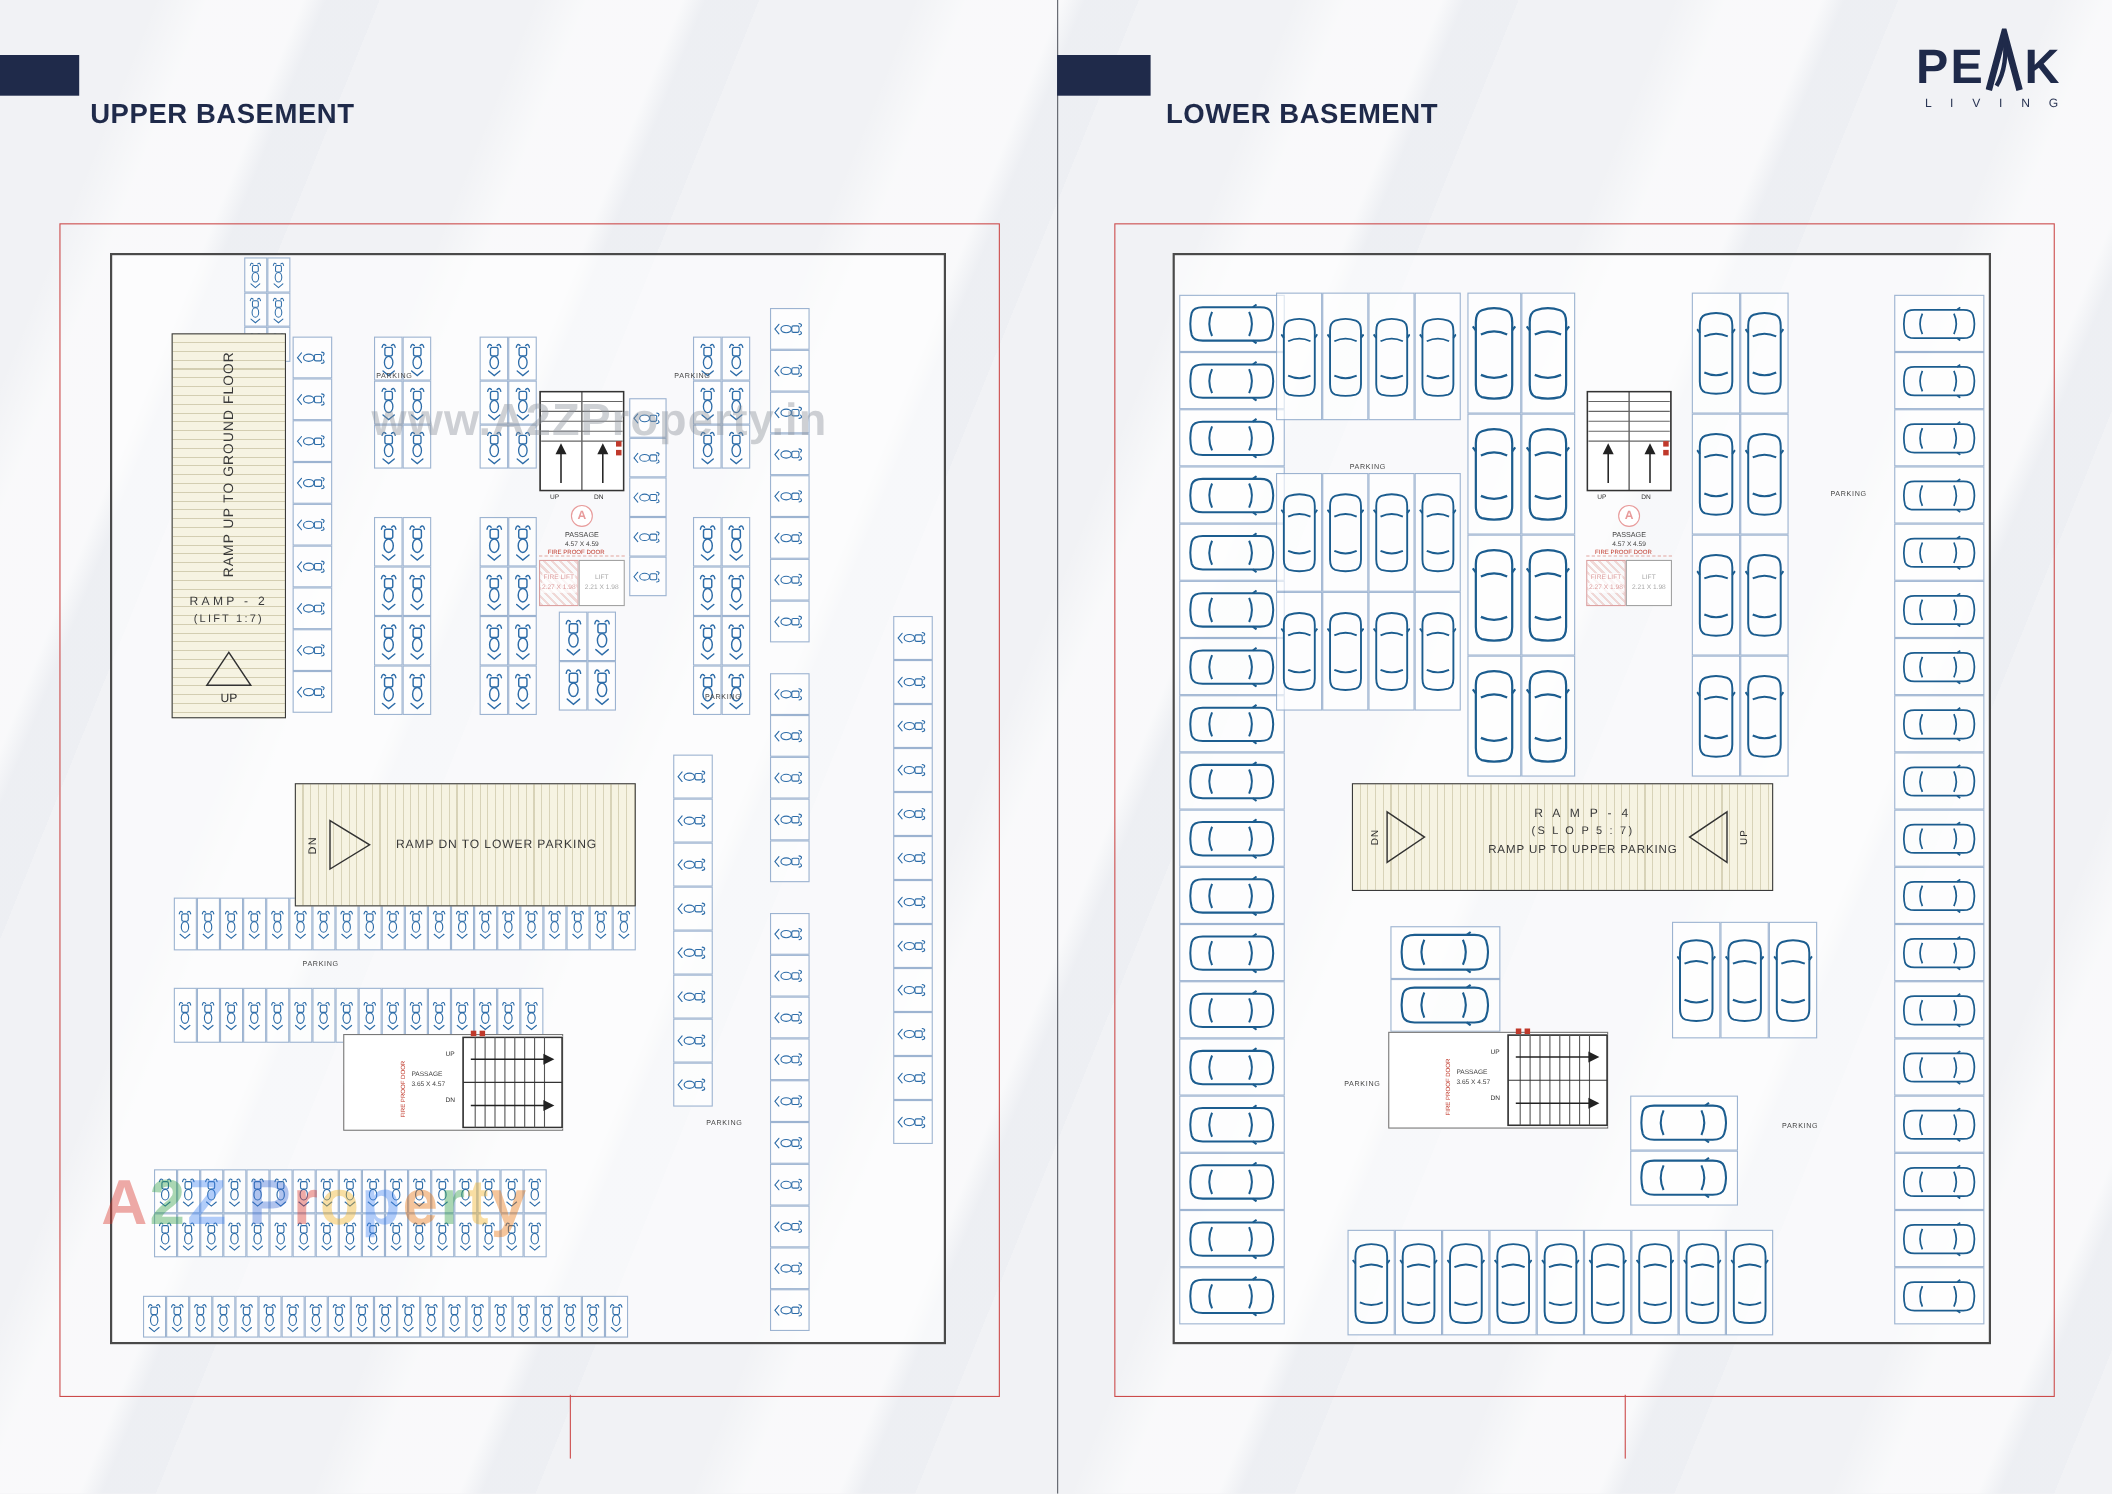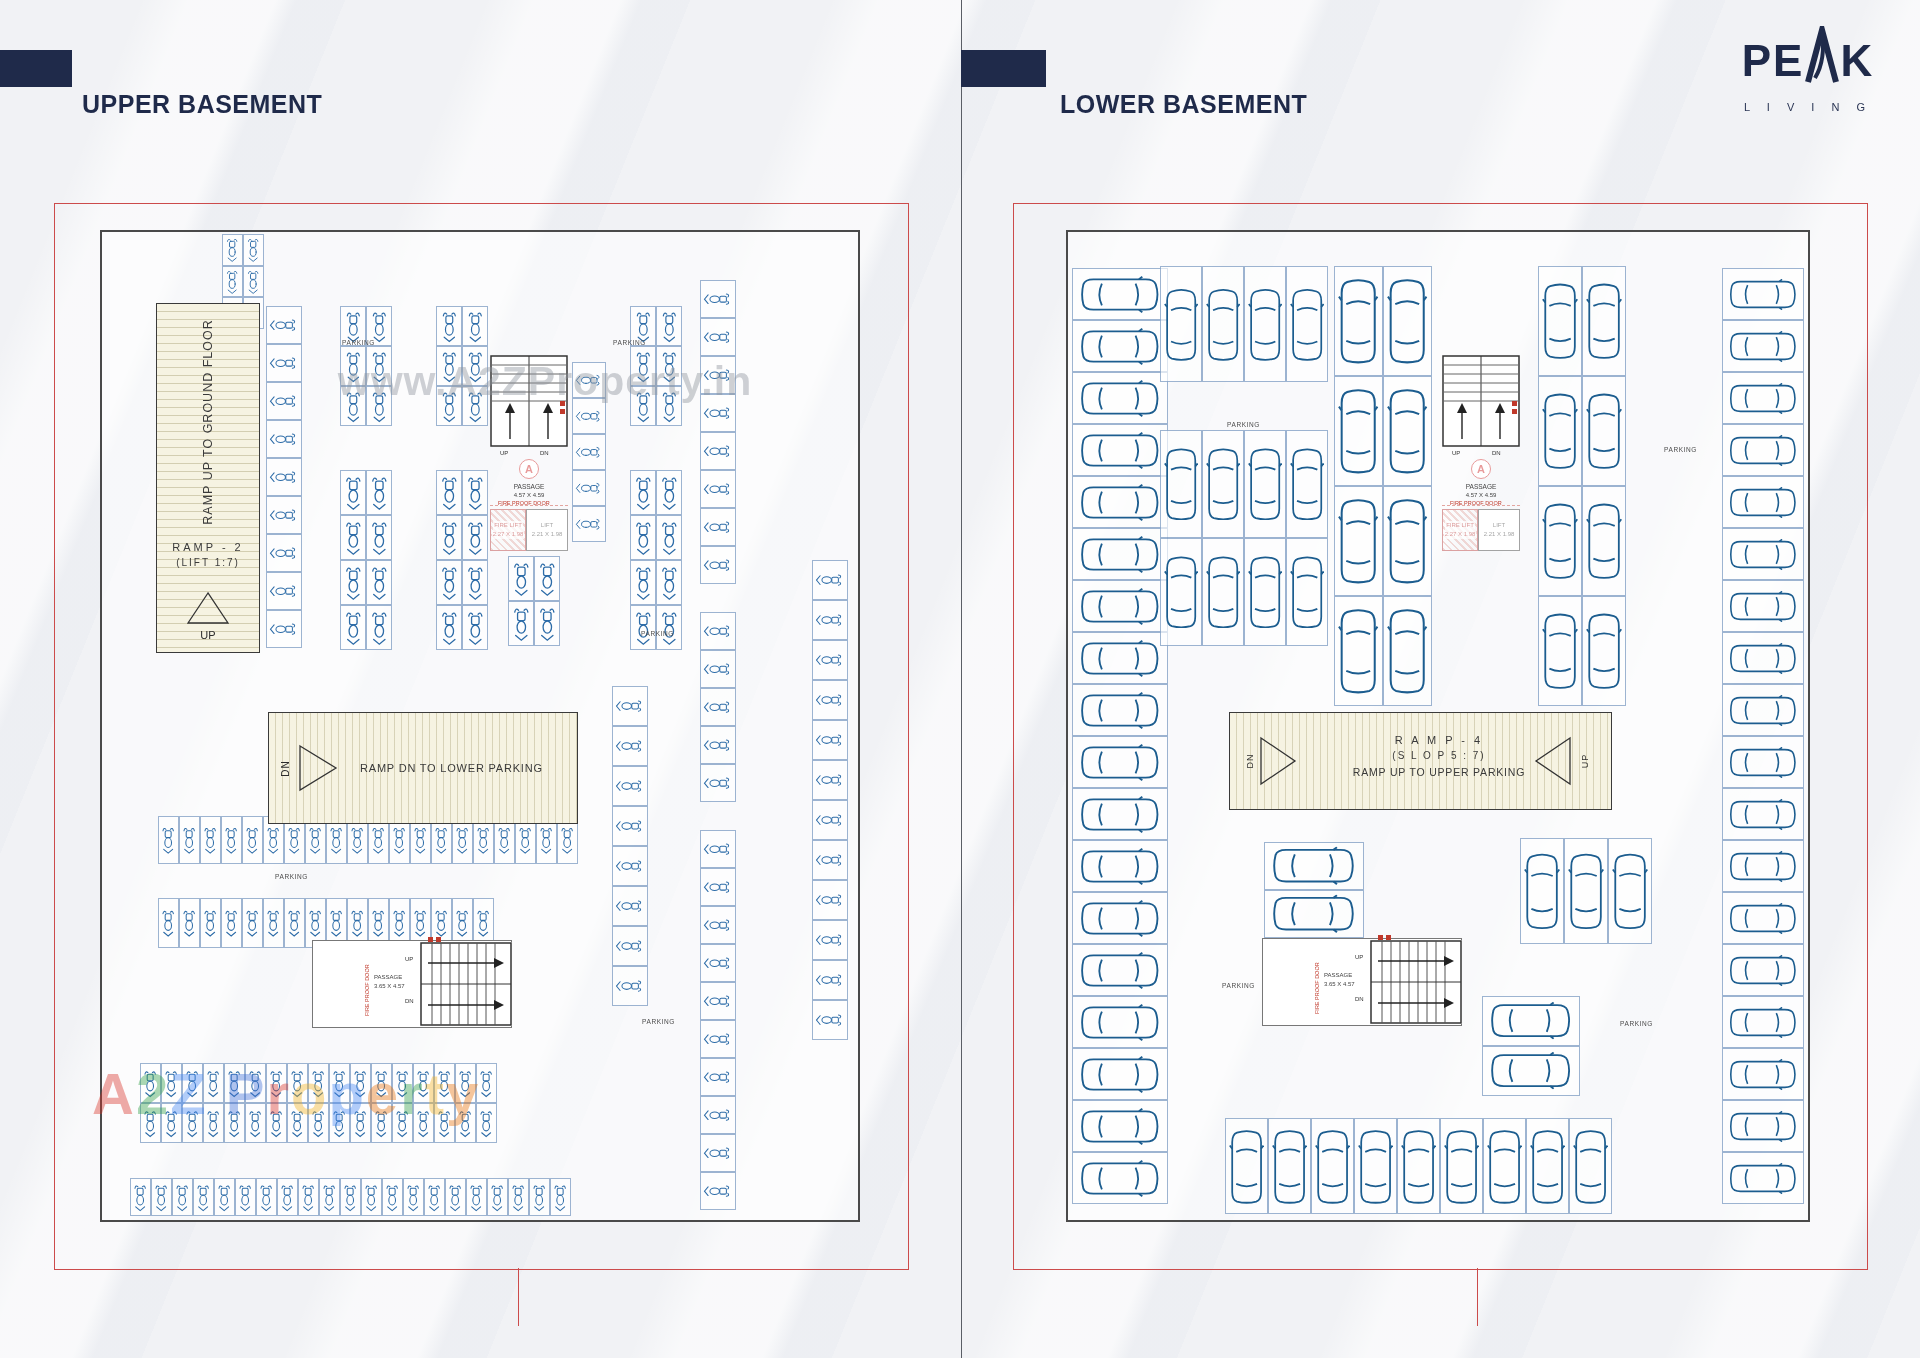--- a/index.html
+++ b/index.html
@@ -20,21 +20,21 @@
   }
   .divider{position:absolute;top:0;bottom:0;width:1px;background:#5a5e66;z-index:1;}
   .hdr-bar{position:absolute;top:50px;height:37px;background:#1f2a4a;z-index:3;}
   .hdr-title{
     position:absolute;top:50px;height:37px;display:flex;align-items:center;
     font-size:25px;font-weight:bold;color:#1f2a4a;letter-spacing:.5px;z-index:3;white-space:nowrap;margin-top:36px;
   }
   .logo{position:absolute;left:1738px;top:26px;width:140px;text-align:center;z-index:3;color:#1f2a4a;}
   .logo-main{display:flex;align-items:flex-end;justify-content:center;font-size:44px;font-weight:600;letter-spacing:2px;line-height:1;}
   .logo-a{width:34px;height:58px;margin:0 1px -1px 1px;}
-  .logo-sub{font-size:11px;letter-spacing:7px;margin-top:18px;color:#2a3554;}
+  .logo-sub{font-size:11px;letter-spacing:7px;margin-top:5px;color:#2a3554;text-align:right;}
   .frame{position:absolute;border:1px solid #cc4b4b;z-index:1;}
   .frame-tick{position:absolute;width:1px;background:#cc4b4b;z-index:1;}
   .plan-inner{position:absolute;border:2px solid #4a4a4a;z-index:1;background:rgba(255,255,255,.55);}
   .strip{position:absolute;display:grid;z-index:2;}
   .stall{
     border:1px solid rgba(92,130,178,.6);background:rgba(255,255,255,.65);
     display:flex;align-items:center;justify-content:center;box-sizing:border-box;
   }
   .stall svg{width:86%;height:90%;}
   .pk-label{position:absolute;font-size:6.5px;color:#4a4a4a;letter-spacing:.6px;z-index:3;white-space:nowrap;}

